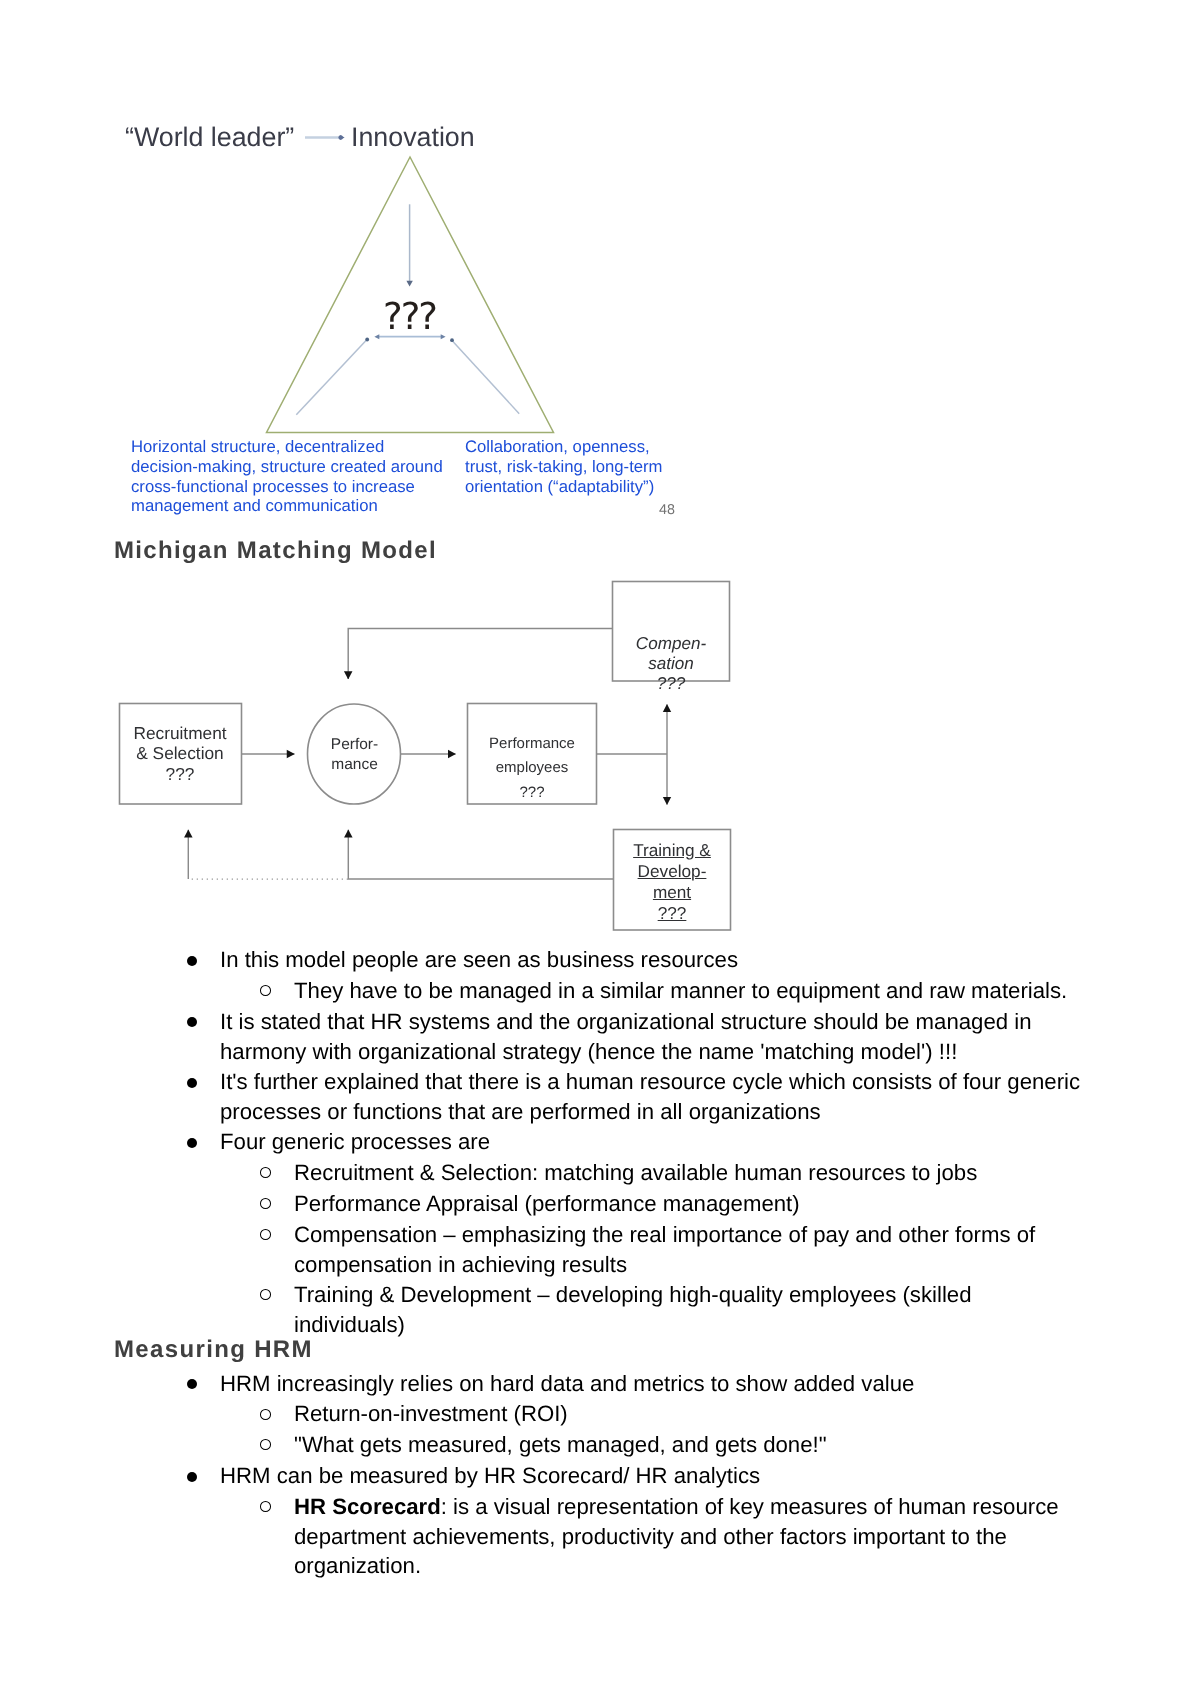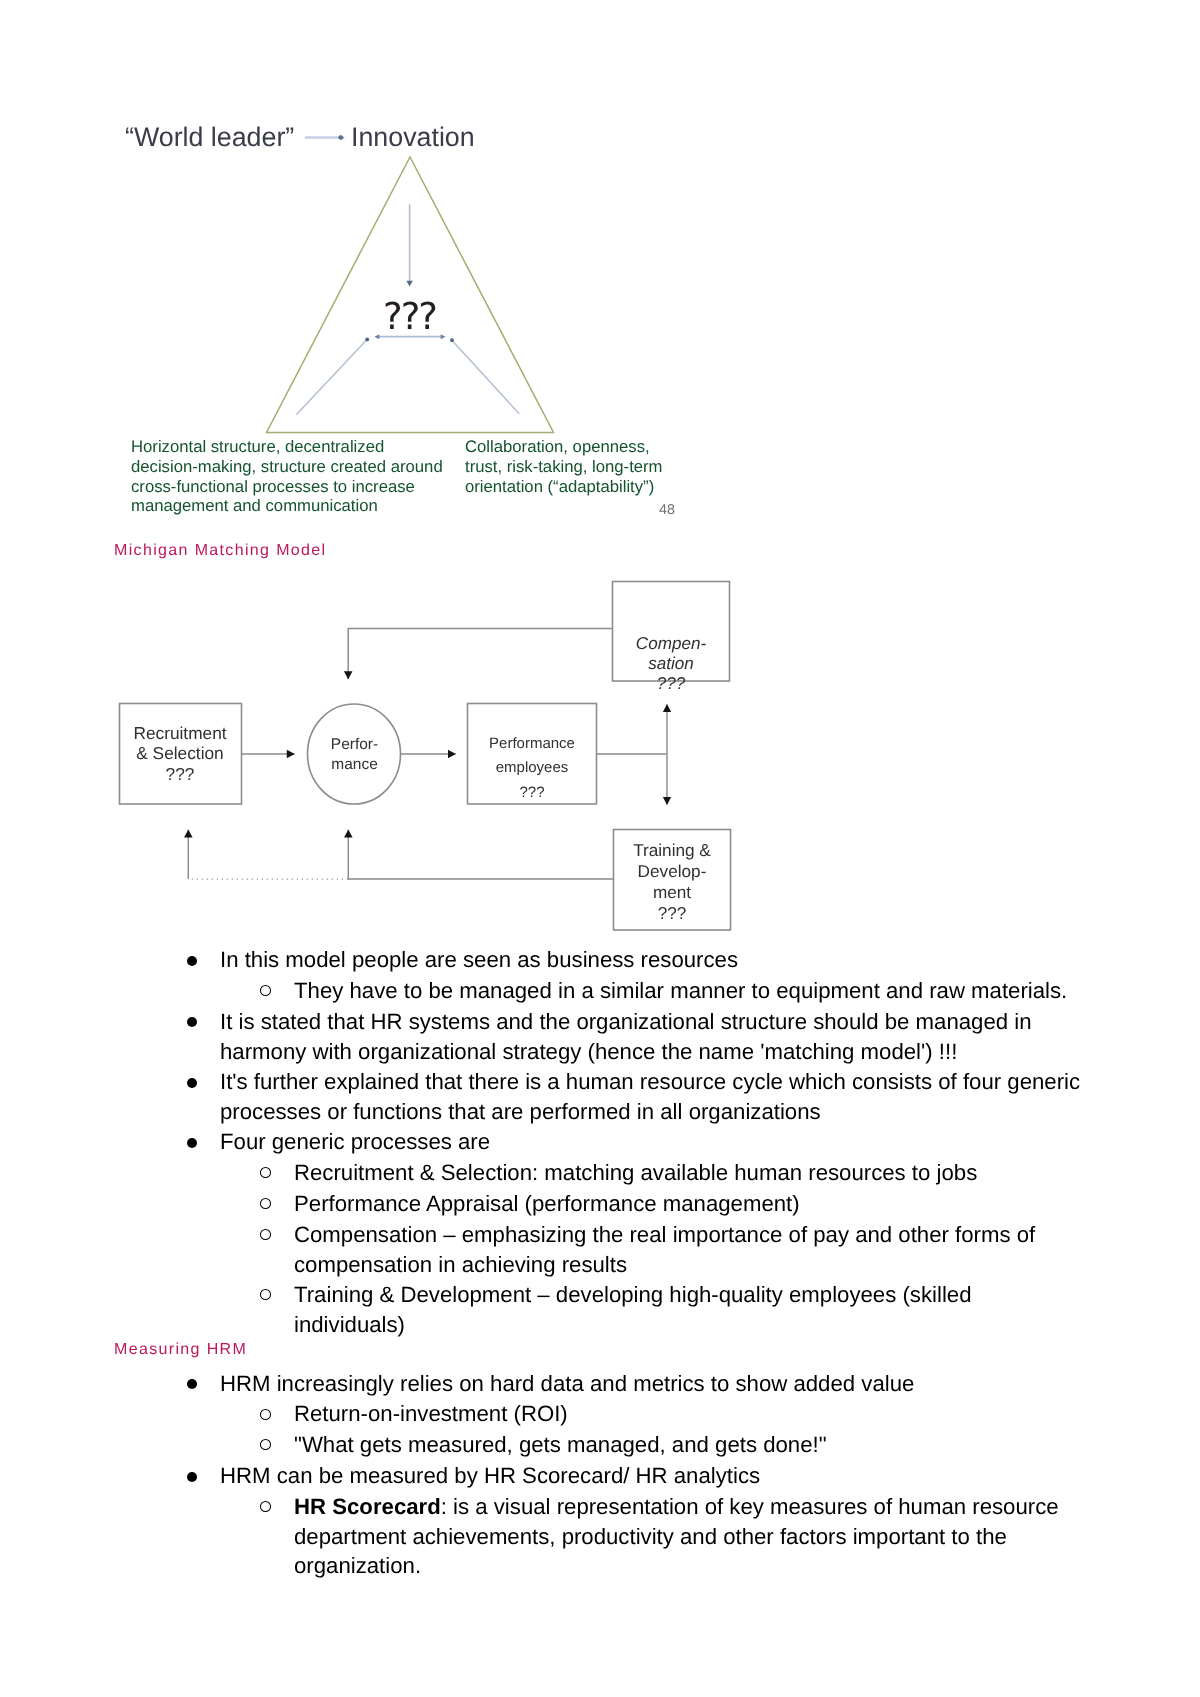--- a/index.html
+++ b/index.html
@@ -8,29 +8,29 @@
        text-rendering:geometricPrecision;}
 
   
   .slide{position:absolute;left:0;top:0;width:1200px;height:420px;}
   .slide-label{position:absolute;color:#3a3c48;font-size:26.8px;letter-spacing:0px;
                white-space:nowrap;font-family:"Liberation Sans",sans-serif;line-height:30px;}
   #slide-world{left:125px;top:122px;}
   #slide-innov{left:351px;top:122px;}
   .slide-qmarks{position:absolute;left:382.7px;top:296.5px;font-size:37px;color:#241f1c;
                 font-family:"DejaVu Sans",sans-serif;letter-spacing:-2px;line-height:40px;}
-  .slide-foot{position:absolute;color:#14532d;font-size:16.7px;line-height:19.8px;
+  .slide-foot{position:absolute;color:#1d4ed8;font-size:16.7px;line-height:19.8px;
               white-space:nowrap;}
   #slide-foot-l{left:131px;top:437px;}
   #slide-foot-r{left:464.8px;top:437px;}
   #slide-pageno{position:absolute;left:658.5px;top:503px;font-size:14.3px;color:#737373;line-height:15px;}
 
   
-  .heading{position:absolute;left:113.5px;color:#be185d;font-weight:normal;
-           font-size:16px;letter-spacing:1.35px;white-space:nowrap;line-height:22px;}
+  .heading{position:absolute;left:113.5px;color:#404040;font-weight:bold;
+           font-size:24px;letter-spacing:1.35px;white-space:nowrap;line-height:22px;}
   #h-michigan{top:540px;}
   #h-measuring{top:1339px;}
 
   
   .dbox{position:absolute;color:#2f3033;text-align:center;
         font-family:"Liberation Sans",sans-serif;}
   #db-comp{left:612px;top:603px;width:118px;height:100px;font-size:17.1px;line-height:20.1px;font-style:italic;}
   #db-recr{left:119px;top:703px;width:122px;height:101px;font-size:17.3px;line-height:20.3px;}
   #db-perf{left:308px;top:703px;width:93px;height:102px;font-size:15.5px;line-height:20.4px;}
   #db-appr{left:467px;top:703px;width:130px;height:101px;font-size:15px;line-height:24.9px;}
@@ -158,21 +158,21 @@
       </div>
     </div>
   <div class="dbox" id="db-appr">
       <div class="inner" style="top: 28.5px;">
         <div>Performance</div>
         <div>employees</div>
         <div>???</div>
       </div>
     </div>
   <div class="dbox" id="db-trai">
-      <div class="inner" style="top: 10.5px;">
+      <div class="inner" style="top: 10.5px; text-decoration: underline;">
         <div>Training &amp;</div>
         <div>Develop-</div>
         <div>ment</div>
         <div>???</div>
       </div>
     </div>
 </div>
 
 <div id="list1" class="list">
     <div class="li lvl1" style="top: 0px;">

